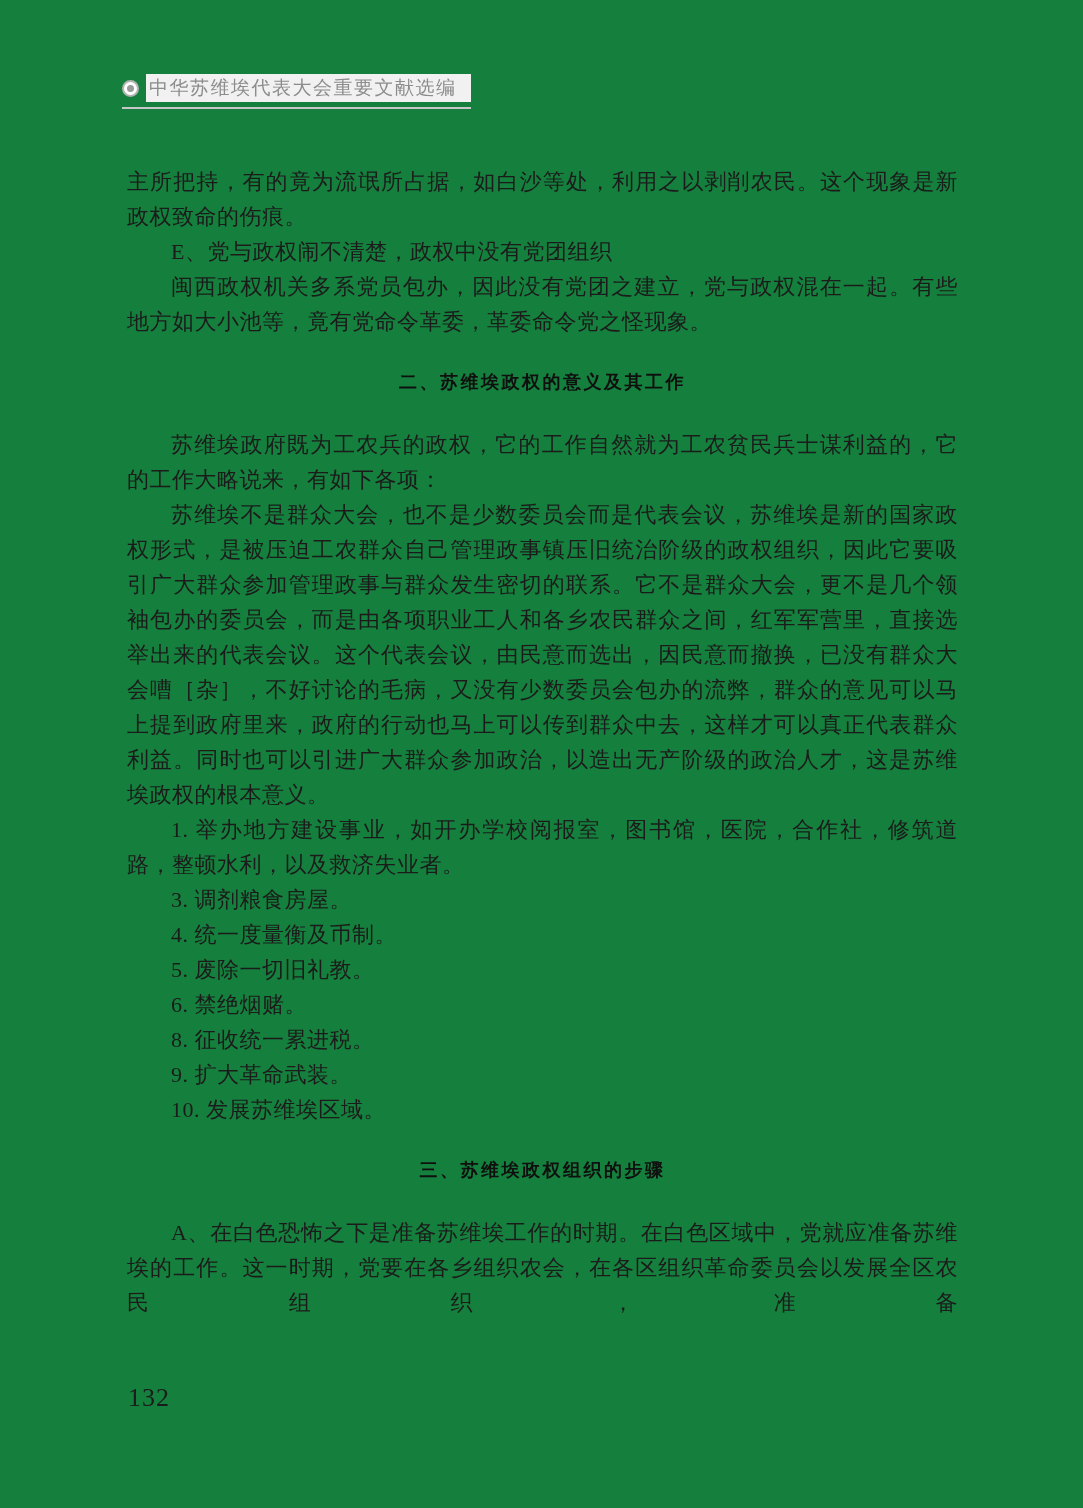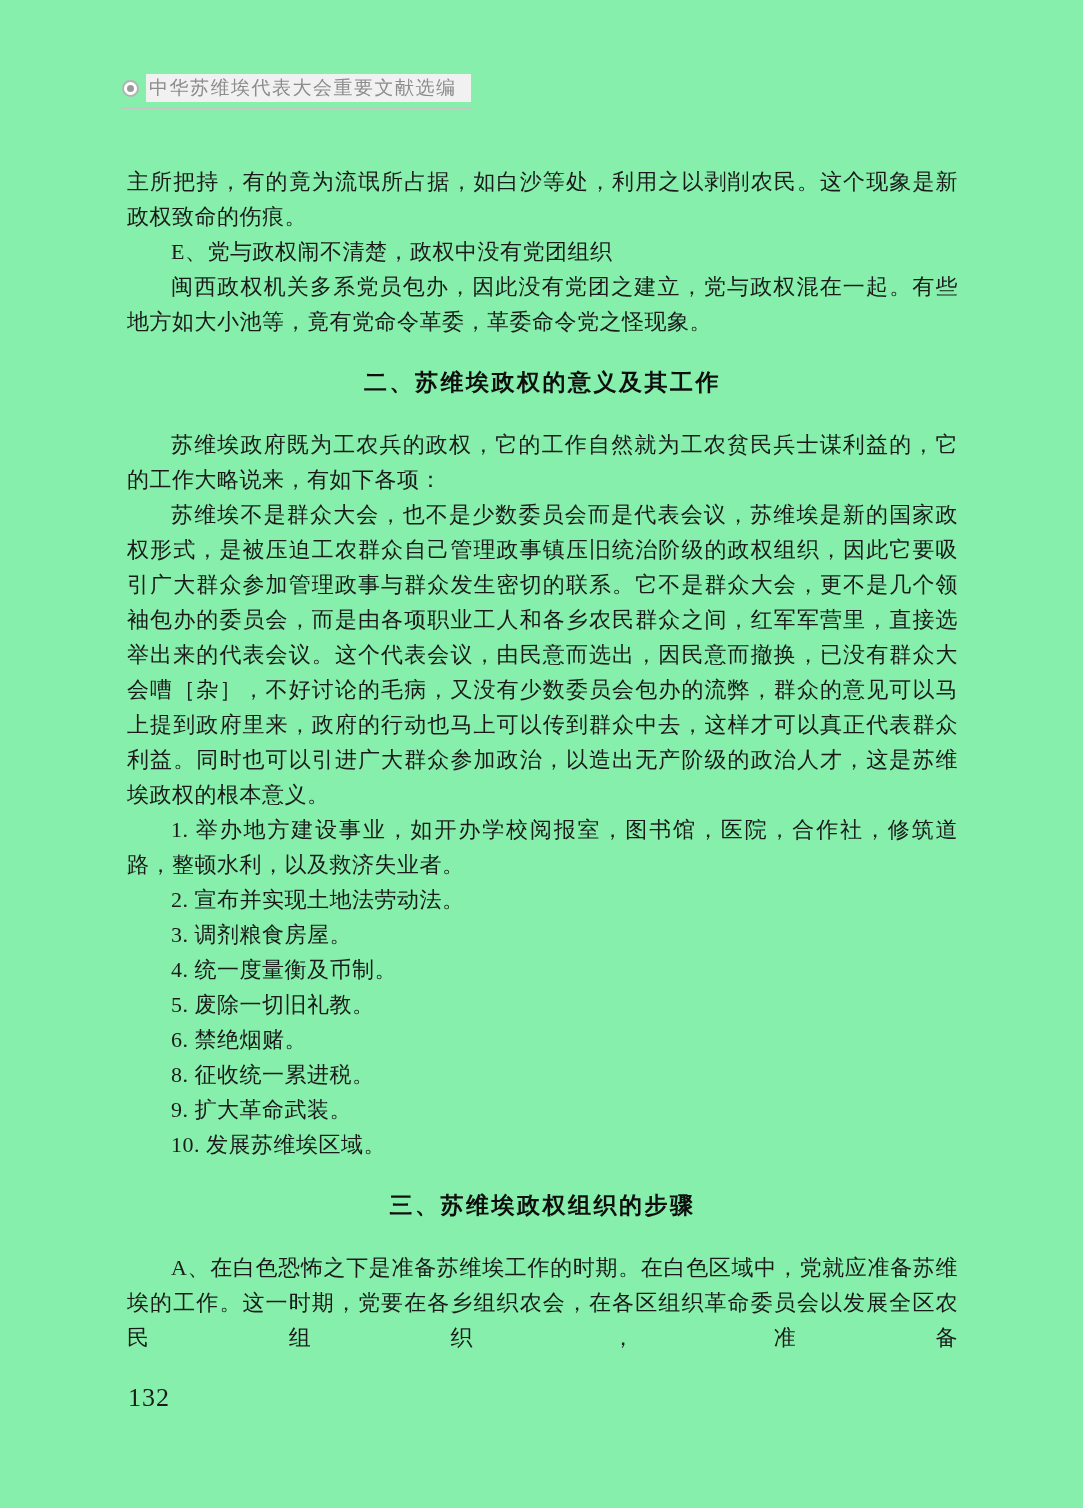--- a/index.html
+++ b/index.html
@@ -1,21 +1,21 @@
 <!DOCTYPE html>
 <html><head>
 <meta charset="utf-8">
 <style>
   * { margin: 0; padding: 0; box-sizing: border-box; }
   html, body { background: #ffffff; }
   .page {
     position: relative;
     width: 1083px;
     height: 1508px;
-    background: #86efac;
+    background: #15803d;
     overflow: hidden;
     font-family: "Liberation Serif", "DejaVu Serif", serif;
     color: #1b1b1b;
   }
 
   
   .page-header {
     position: absolute;
     left: 122px;
     top: 74px;
@@ -64,21 +64,21 @@
     letter-spacing: 0.5px;
     text-align: justify;
   }
   .para { text-indent: 2em; }
   .para.no-indent { text-indent: 0; margin-top: 24px; }
   .para.fill-last { text-align-last: justify; }
 
   .section-heading {
     font-family: "Liberation Sans", "DejaVu Sans", sans-serif;
     font-weight: bold;
-    font-size: 23px;
+    font-size: 18px;
     line-height: 34px;
     color: #0f0f0f;
     text-align: center;
     text-align-last: center;
     text-indent: 0;
     letter-spacing: 2.5px;
     margin-top: 26px;
     margin-bottom: 28px;
   }
 
@@ -109,21 +109,20 @@
     <p class="para no-indent">主所把持，有的竟为流氓所占据，如白沙等处，利用之以剥削农民。这个现象是新政权致命的伤痕。</p>
     <p class="para">E、党与政权闹不清楚，政权中没有党团组织</p>
     <p class="para">闽西政权机关多系党员包办，因此没有党团之建立，党与政权混在一起。有些地方如大小池等，竟有党命令革委，革委命令党之怪现象。</p>
 
     <h2 class="section-heading">二、苏维埃政权的意义及其工作</h2>
 
     <p class="para">苏维埃政府既为工农兵的政权，它的工作自然就为工农贫民兵士谋利益的，它的工作大略说来，有如下各项：</p>
     <p class="para">苏维埃不是群众大会，也不是少数委员会而是代表会议，苏维埃是新的国家政权形式，是被压迫工农群众自己管理政事镇压旧统治阶级的政权组织，因此它要吸引广大群众参加管理政事与群众发生密切的联系。它不是群众大会，更不是几个领袖包办的委员会，而是由各项职业工人和各乡农民群众之间，红军军营里，直接选举出来的代表会议。这个代表会议，由民意而选出，因民意而撤换，已没有群众大会嘈［杂］，不好讨论的毛病，又没有少数委员会包办的流弊，群众的意见可以马上提到政府里来，政府的行动也马上可以传到群众中去，这样才可以真正代表群众利益。同时也可以引进广大群众参加政治，以造出无产阶级的政治人才，这是苏维埃政权的根本意义。</p>
 
     <p class="para">1. 举办地方建设事业，如开办学校阅报室，图书馆，医院，合作社，修筑道路，整顿水利，以及救济失业者。</p>
-    <p class="para">2. 宣布并实现土地法劳动法。</p>
     <p class="para">3. 调剂粮食房屋。</p>
     <p class="para">4. 统一度量衡及币制。</p>
     <p class="para">5. 废除一切旧礼教。</p>
     <p class="para">6. 禁绝烟赌。</p>
     <p class="para">8. 征收统一累进税。</p>
     <p class="para">9. 扩大革命武装。</p>
     <p class="para">10. 发展苏维埃区域。</p>
 
 
     <h2 class="section-heading">三、苏维埃政权组织的步骤</h2>

